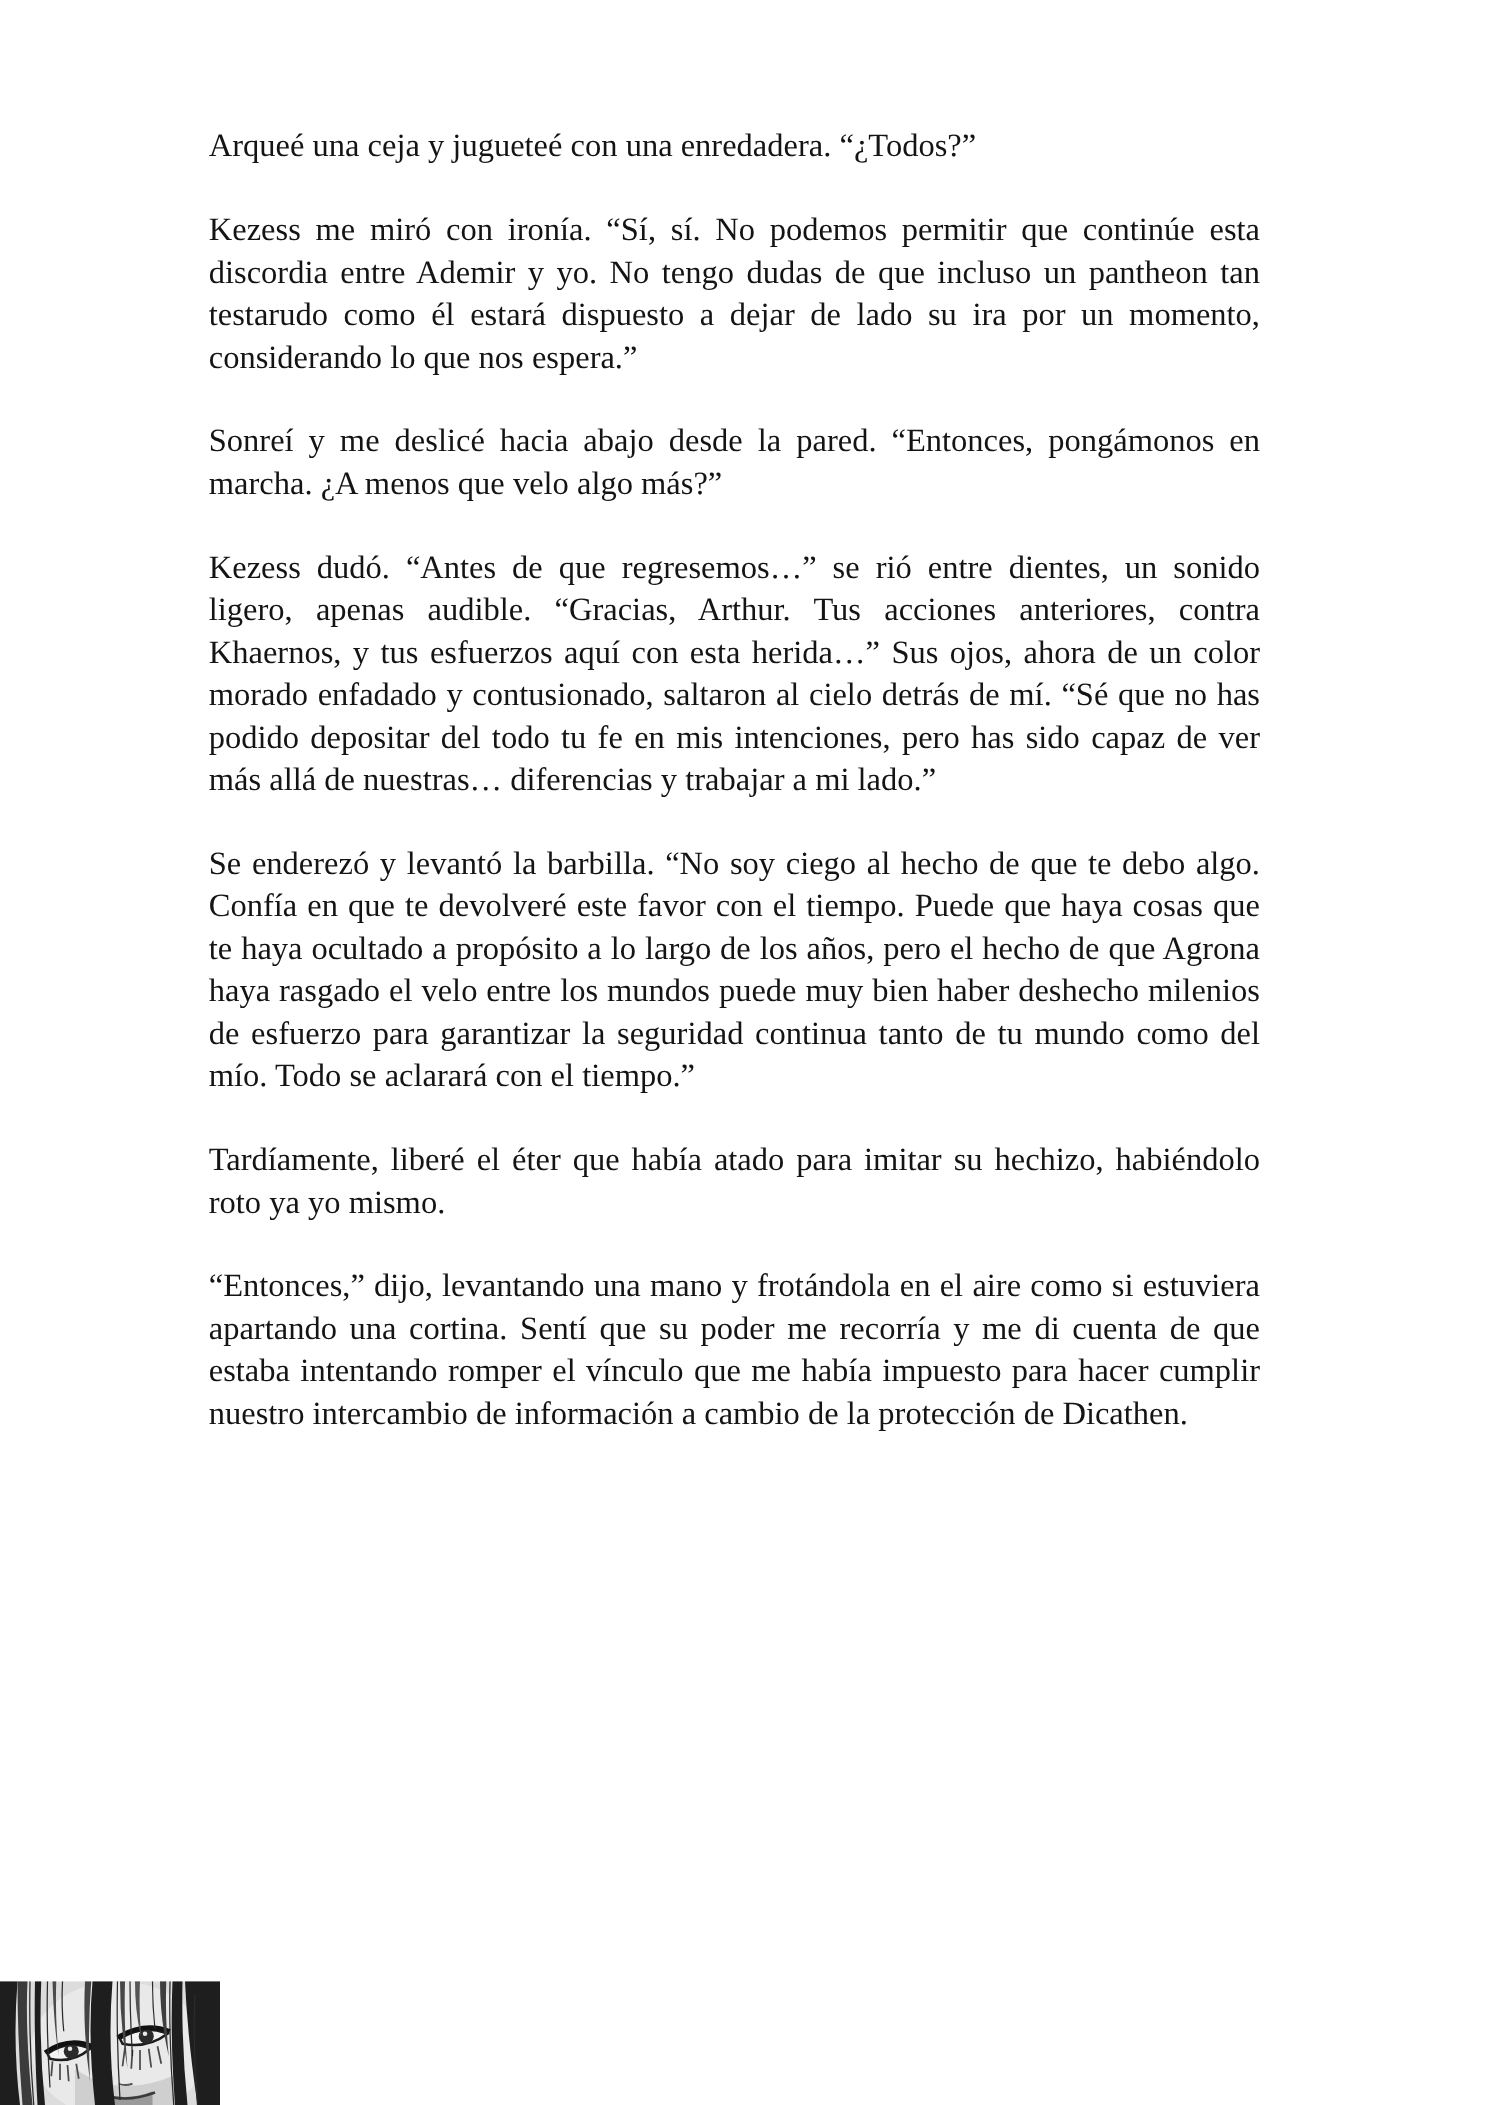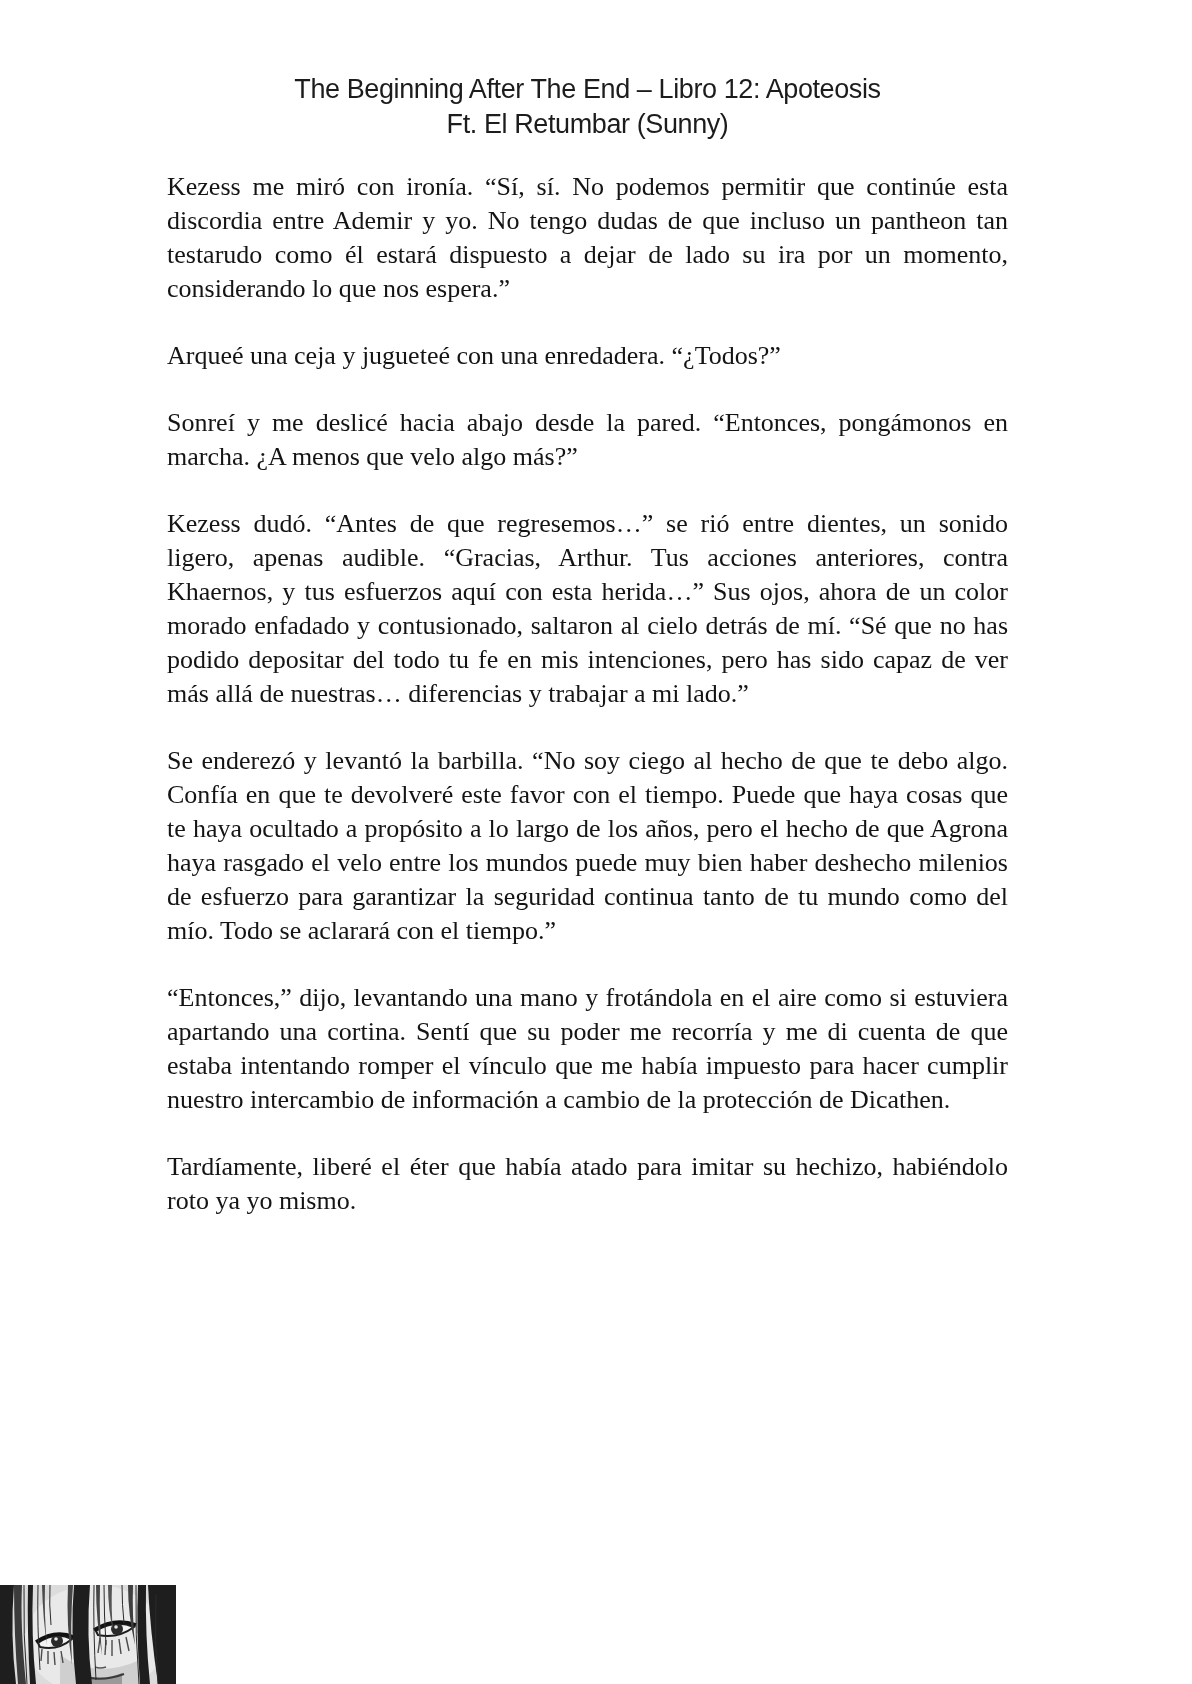--- a/index.html
+++ b/index.html
@@ -52,33 +52,29 @@
   }
   .artwork svg { display: block; }
 </style>
 </head>
 <body>
 
 <div class="page">
 
   <div class="text-column">
 
-    <header class="doc-header">
-      <div>The Beginning After The End – Libro 12: Apoteosis</div>
-      <div>Ft. El Retumbar (Sunny)</div>
-    </header>
 
     <main class="doc-body">
+      <p>Arqueé una ceja y jugueteé con una enredadera. “¿Todos?”</p>
       <p>Kezess me miró con ironía. “Sí, sí. No podemos permitir que continúe esta discordia entre Ademir y yo. No tengo dudas de que incluso un pantheon tan testarudo como él estará dispuesto a dejar de lado su ira por un momento, considerando lo que nos espera.”</p>
-      <p>Arqueé una ceja y jugueteé con una enredadera. “¿Todos?”</p>
       <p>Sonreí y me deslicé hacia abajo desde la pared. “Entonces, pongámonos en marcha. ¿A menos que velo algo más?”</p>
       <p>Kezess dudó. “Antes de que regresemos…” se rió entre dientes, un sonido ligero, apenas audible. “Gracias, Arthur. Tus acciones anteriores, contra Khaernos, y tus esfuerzos aquí con esta herida…” Sus ojos, ahora de un color morado enfadado y contusionado, saltaron al cielo detrás de mí. “Sé que no has podido depositar del todo tu fe en mis intenciones, pero has sido capaz de ver más allá de nuestras… diferencias y trabajar a mi lado.”</p>
       <p>Se enderezó y levantó la barbilla. “No soy ciego al hecho de que te debo algo. Confía en que te devolveré este favor con el tiempo. Puede que haya cosas que te haya ocultado a propósito a lo largo de los años, pero el hecho de que Agrona haya rasgado el velo entre los mundos puede muy bien haber deshecho milenios de esfuerzo para garantizar la seguridad continua tanto de tu mundo como del mío. Todo se aclarará con el tiempo.”</p>
+      <p>Tardíamente, liberé el éter que había atado para imitar su hechizo, habiéndolo roto ya yo mismo.</p>
       <p>“Entonces,” dijo, levantando una mano y frotándola en el aire como si estuviera apartando una cortina. Sentí que su poder me recorría y me di cuenta de que estaba intentando romper el vínculo que me había impuesto para hacer cumplir nuestro intercambio de información a cambio de la protección de Dicathen.</p>
-      <p>Tardíamente, liberé el éter que había atado para imitar su hechizo, habiéndolo roto ya yo mismo.</p>
     </main>
 
   </div>
 
   <div class="artwork">
     <svg width="176" height="99" viewBox="0 0 176 99" xmlns="http://www.w3.org/2000/svg">
 
       <rect x="0" y="0" width="176" height="99" fill="#dcdcdc"></rect>
       <ellipse cx="95" cy="55" rx="70" ry="55" fill="#e9e9e9"></ellipse>
 

